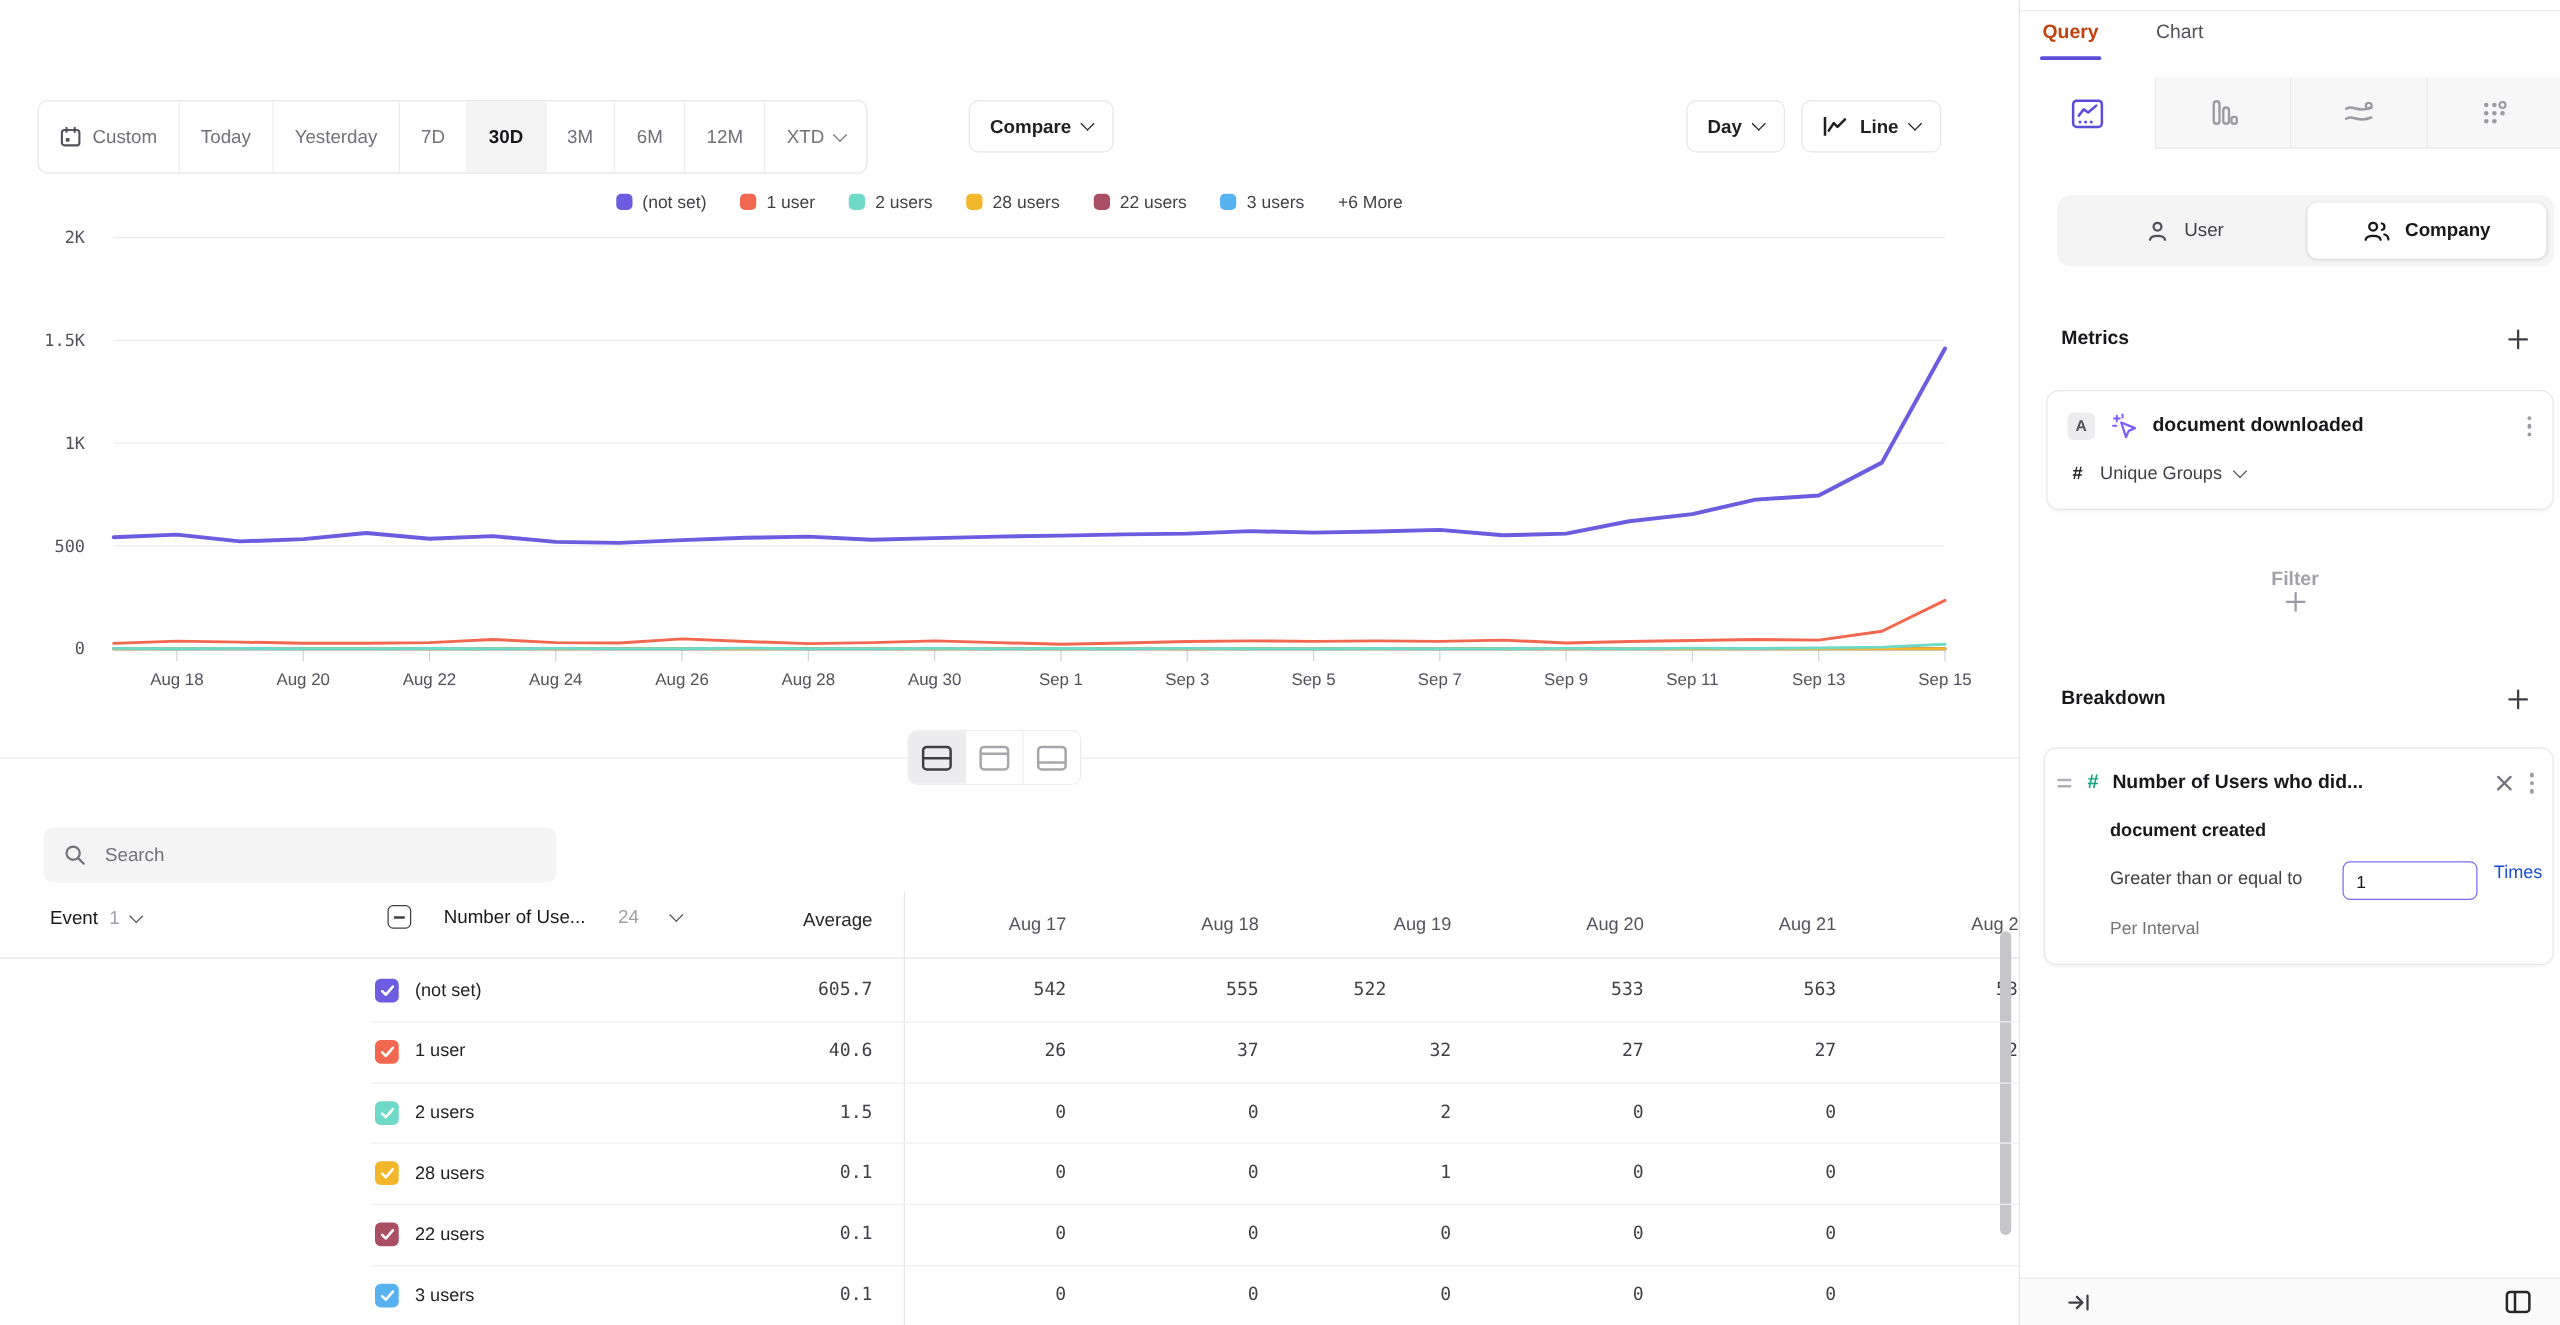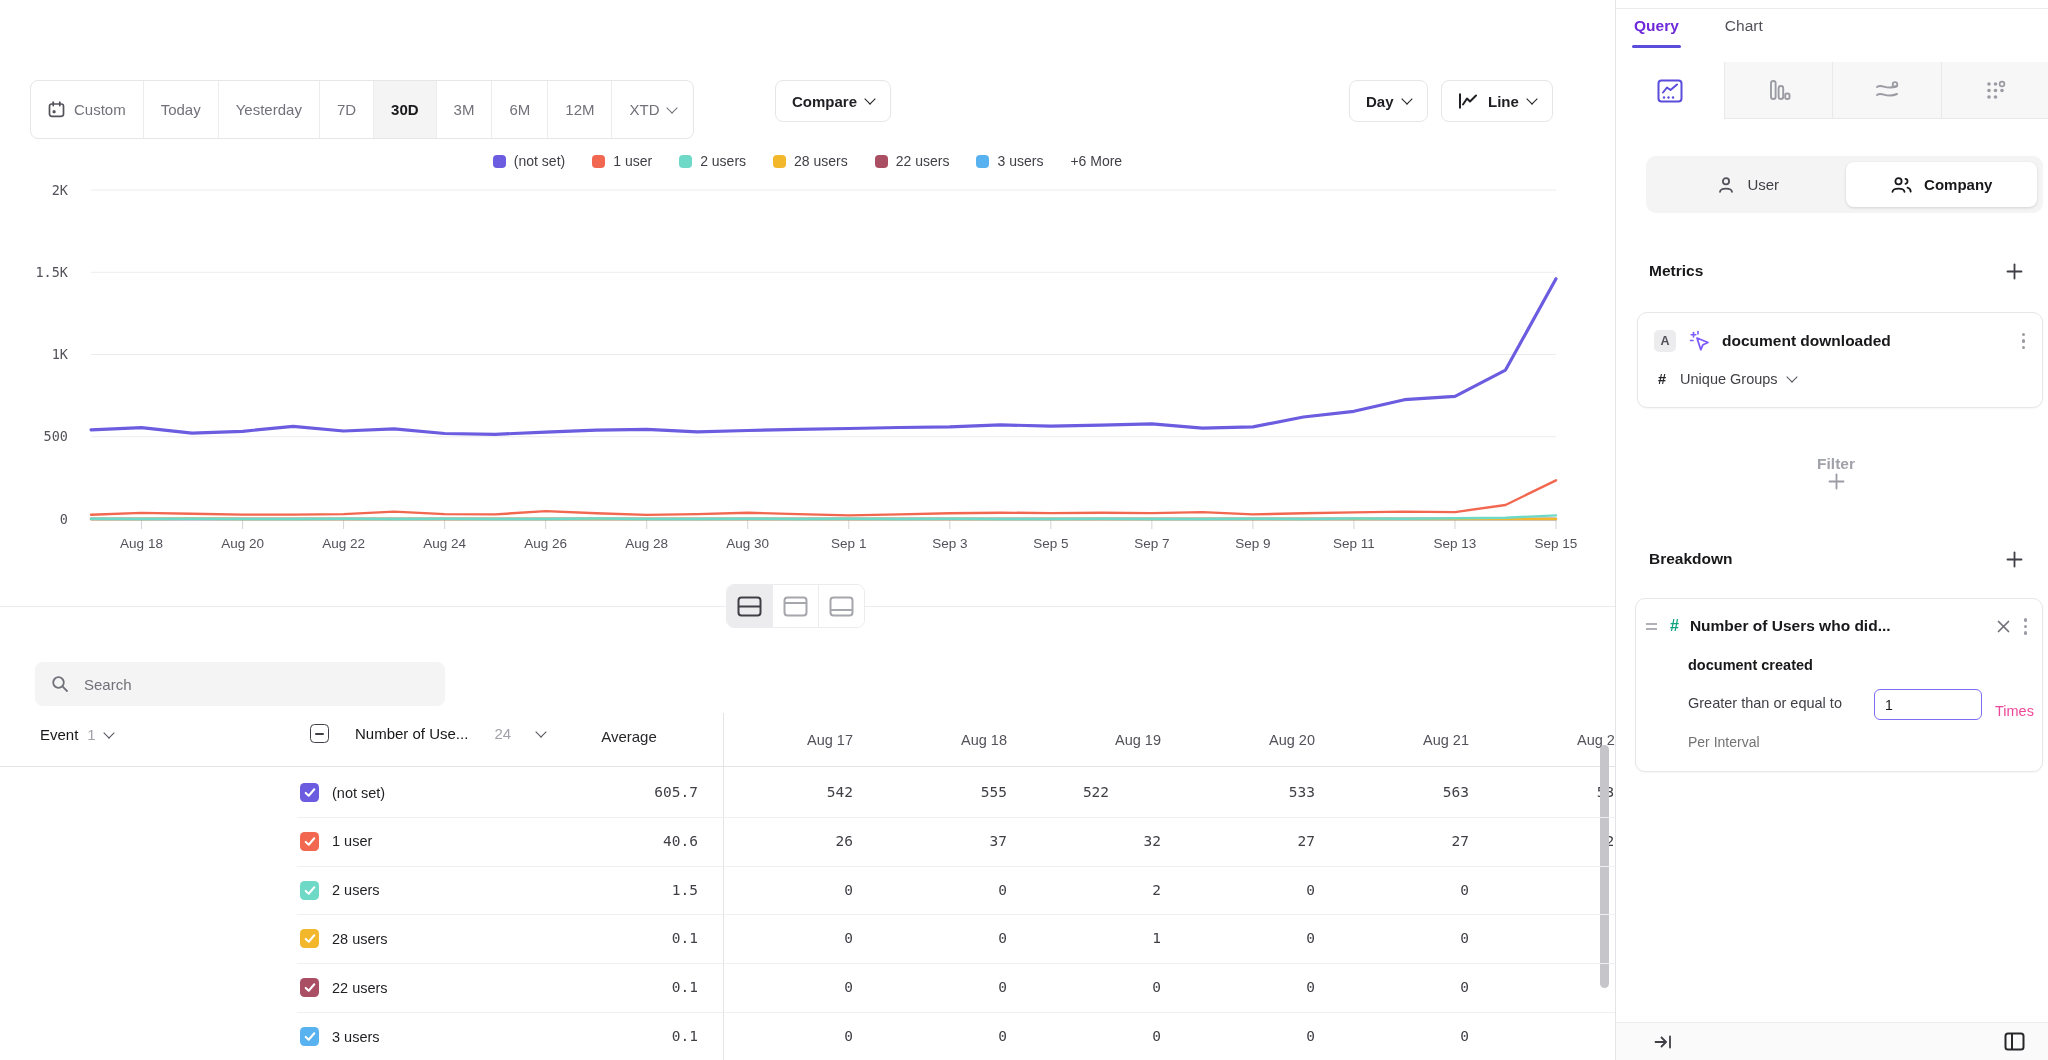--- a/index.html
+++ b/index.html
@@ -38,21 +38,21 @@
       border-radius:8px;display:flex;align-items:center;gap:13px;padding:0 16px;box-sizing:border-box;}
   .search input{border:none;background:transparent;outline:none;font-size:15px;color:#3f3f46;
       font-family:"Liberation Sans",sans-serif;width:100%;}
   .search input::placeholder{color:#71717a;}
   
   .table-header-border{position:absolute;top:766px;left:0;width:1615px;height:1px;background:#e4e4e7;}
   .col-divider{position:absolute;left:723px;top:713px;width:1px;height:347px;background:#e4e4e7;}
   .th-event{position:absolute;left:40px;top:726px;display:flex;align-items:center;gap:9px;font-size:15px;}
   .th-series{position:absolute;left:310px;top:724px;display:flex;align-items:center;gap:26px;font-size:15px;}
   .th-count{color:#a1a1aa;}
-  .th-avg{position:absolute;left:560px;width:138px;top:728px;text-align:center;font-size:15px;color:#27272a;}
+  .th-avg{position:absolute;left:560px;width:138px;top:728px;text-align:right;font-size:15px;color:#27272a;}
   .cb-ind{width:19px;height:19px;border:1.7px solid #3f3f46;border-radius:4.5px;box-sizing:border-box;
       display:flex;align-items:center;justify-content:center;background:#fff;flex:none;}
   .cb-ind span{width:9px;height:2px;background:#3f3f46;border-radius:1px;display:block;}
   .event-panel{position:absolute;left:30px;top:771px;width:253px;height:289px;background:#f4f4f5;
       border-radius:8px 8px 0 0;box-sizing:border-box;padding:15px 20px;font-size:14.5px;color:#52525b;
       white-space:nowrap;overflow:hidden;}
   .series-cell{position:absolute;left:300px;height:49px;display:flex;align-items:center;gap:13px;font-size:14.5px;color:#1f1f23;}
   .row-check{width:19px;height:19px;border-radius:4.5px;display:flex;align-items:center;justify-content:center;flex:none;}
   .avg-cell{position:absolute;left:560px;width:138px;height:49px;line-height:49px;text-align:right;
       font-size:14.5px;color:#3f3f46;}
@@ -62,21 +62,21 @@
       padding-right:24px;box-sizing:border-box;font-size:14.5px;}
   .date-head{color:#52525b;line-height:54px;height:54px;}
   .date-val{color:#3f3f46;}
   .vscroll{position:absolute;left:1600px;top:745px;width:9px;height:243px;background:#c6c6ca;border-radius:5px;}
   
   .sidebar{position:absolute;left:1615px;top:0;width:433px;height:1060px;background:#fff;
       border-left:1px solid #e4e4e7;box-sizing:border-box;}
   .sb-topline{position:absolute;top:8px;left:0;width:433px;height:1px;background:#ececee;}
   .sb-tabs{position:absolute;top:17px;left:18px;display:flex;gap:46px;}
   .sb-tab{font-size:15.5px;color:#52525b;position:relative;cursor:pointer;}
-  .sb-tab.active{color:#6d28d9;font-weight:700;}
+  .sb-tab.active{color:#c2410c;font-weight:700;}
   .sb-tab.active::after{content:"";position:absolute;left:-2px;right:-2px;bottom:-13px;height:3.5px;
       background:#5b4ddb;border-radius:2px;}
   .sb-charttypes{position:absolute;top:62px;left:0;width:433px;height:57px;display:flex;}
   .sb-ct{flex:1;display:flex;align-items:center;justify-content:center;background:#f7f7f8;
       border-bottom:1px solid #e9e9eb;border-left:1px solid #e9e9eb;cursor:pointer;}
   .sb-ct:first-child{border-left:none;}
   .sb-ct.active{background:#fff;border-bottom:none;}
   .scope{position:absolute;top:156px;left:30px;width:397px;height:57px;background:#f4f4f5;
       border-radius:10px;display:flex;align-items:center;padding:6px;box-sizing:border-box;gap:2px;}
   .scope-item{flex:1;height:45px;display:flex;align-items:center;justify-content:center;gap:11px;
@@ -100,21 +100,21 @@
   .bd-row1{position:absolute;left:8px;right:12px;top:16px;display:flex;align-items:center;gap:7px;}
   .drag-handle{display:flex;flex-direction:column;gap:3.5px;padding:2px;cursor:grab;}
   .drag-handle i{width:11px;height:1.8px;background:#b0b0b6;display:block;}
   .hash-green{color:#0ea37f;font-weight:700;font-size:16px;margin:0 4px;}
   .bd-title{font-size:15.5px;font-weight:600;flex:1;}
   .bd-event{position:absolute;left:52px;top:58px;font-size:14.5px;font-weight:700;}
   .bd-cond{position:absolute;left:52px;top:96px;display:flex;align-items:center;font-size:14.5px;color:#3f3f46;}
   .bd-input{position:absolute;left:238px;top:90px;width:108px;height:31px;border:1.6px solid #7b6cf0;
       border-radius:6px;box-sizing:border-box;font-size:14px;color:#18181b;padding:0 10px;outline:none;
       font-family:"Liberation Sans",sans-serif;background:#fff;}
-  .bd-times{position:absolute;left:359px;top:104px;font-size:14.5px;color:#ec4899;}
+  .bd-times{position:absolute;left:359px;top:91px;font-size:14.5px;color:#1d4ed8;}
   .bd-per{position:absolute;left:52px;top:135px;font-size:14px;color:#737373;}
   .sb-bottom{position:absolute;bottom:0;left:0;width:433px;height:38px;background:#fafafa;
       border-top:1px solid #ececee;display:flex;align-items:center;justify-content:space-between;
       padding:0 24px 0 38px;box-sizing:border-box;}
 </style>
 </head>
 <body>
 
 <div id="app">
 

